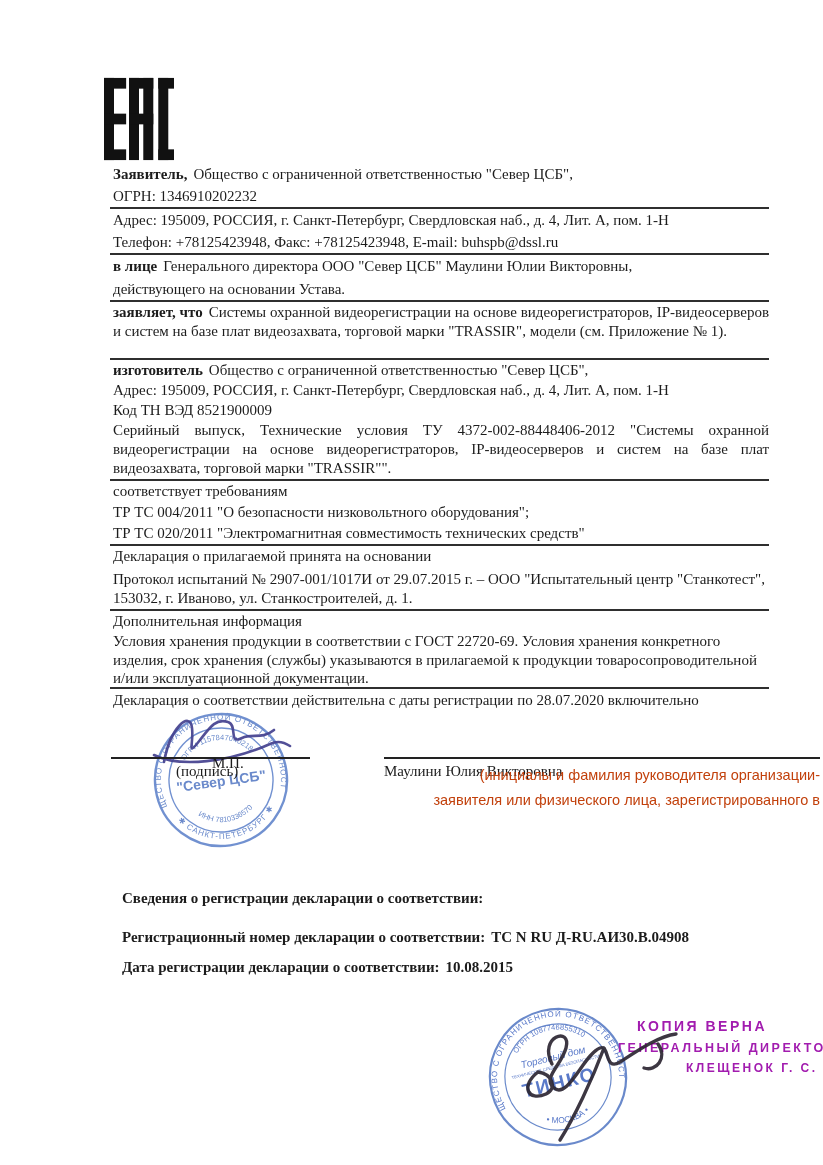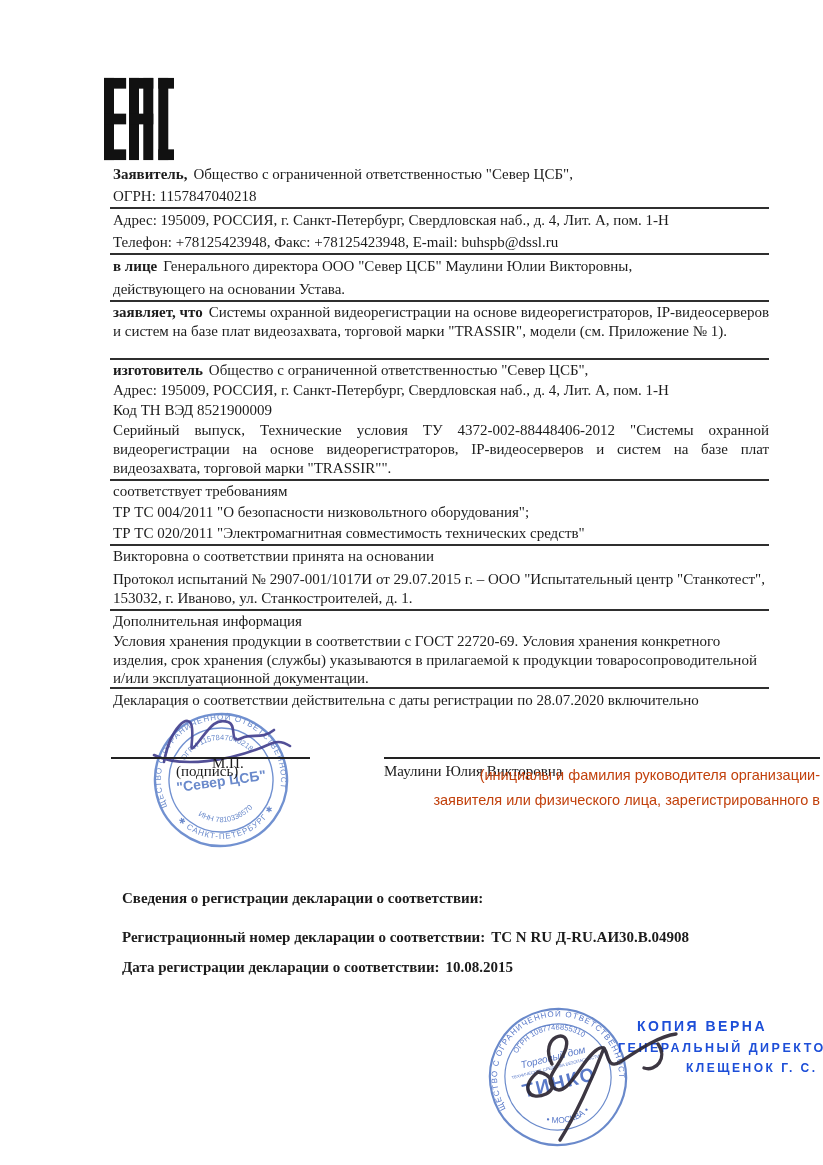--- a/index.html
+++ b/index.html
@@ -21,21 +21,21 @@
   .sigline{position:absolute;height:2px;background:#222;}
   .sigcap{position:absolute;font-size:15px;}
   .headcap{
     position:absolute;left:384px;width:436px;text-align:right;
     font-family:"Liberation Sans", sans-serif;font-size:14.5px;line-height:25px;color:#c2410c;
   }
   .regline{position:absolute;left:113px;font-size:15px;font-weight:bold;white-space:nowrap;margin-left:9px;}
   .stamp{position:absolute;opacity:.92;}
   .copyline{
     position:absolute;font-family:"Liberation Sans", sans-serif;font-weight:bold;
-    color:#1d4ed8;letter-spacing:2.5px;white-space:nowrap;
+    color:#a21caf;letter-spacing:2.5px;white-space:nowrap;
   }
   .eac{position:absolute;left:104px;top:77px;}
   svg text{font-family:"Liberation Sans", sans-serif;}
 </style>
 </head>
 <body>
 
 <div class="page">
 
   <div class="eac">
@@ -51,21 +51,21 @@
           <rect x="35" y="50" width="34" height="15"></rect>
         <rect x="76" y="0" width="14" height="115"></rect>
           <rect x="76" y="0" width="22" height="15"></rect>
         <rect x="76" y="100" width="22" height="15"></rect>
       </g>
     </svg>
   </div>
 
 
   <div class="row" style="top:165px"><span class="lead">Заявитель,</span><span>Общество с ограниченной ответственностью "Север ЦСБ",</span></div>
-  <div class="row" style="top:187px">ОГРН: 1157847040218</div>
+  <div class="row" style="top:187px">ОГРН: 1346910202232</div>
   <div class="hr" style="top:207px"></div>
 
   <div class="row" style="top:211px">Адрес: 195009, РОССИЯ, г. Санкт-Петербург, Свердловская наб., д. 4, Лит. А, пом. 1-Н</div>
   <div class="row" style="top:233px">Телефон: +78125423948, Факс: +78125423948, E-mail: buhspb@dssl.ru</div>
   <div class="hr" style="top:253px"></div>
 
   <div class="row" style="top:257px"><span class="lead">в лице</span><span>Генерального директора ООО "Север ЦСБ" Маулини Юлии Викторовны,</span></div>
   <div class="row" style="top:280px">действующего на основании Устава.</div>
   <div class="hr" style="top:300px"></div>
 
@@ -76,21 +76,21 @@
   <div class="row" style="top:381px">Адрес: 195009, РОССИЯ, г. Санкт-Петербург, Свердловская наб., д. 4, Лит. А, пом. 1-Н</div>
   <div class="row" style="top:401px">Код ТН ВЭД 8521900009</div>
   <div class="para just" style="top:421px;line-height:19px">Серийный выпуск, Технические условия ТУ 4372-002-88448406-2012 "Системы охранной видеорегистрации на основе видеорегистраторов, IP-видеосерверов и систем на базе плат видеозахвата, торговой марки "TRASSIR"".</div>
   <div class="hr" style="top:479px"></div>
 
   <div class="row bold" style="top:482px">соответствует требованиям</div>
   <div class="row" style="top:503px">ТР ТС 004/2011 "О безопасности низковольтного оборудования";</div>
   <div class="row" style="top:524px">ТР ТС 020/2011 "Электромагнитная совместимость технических средств"</div>
   <div class="hr" style="top:544px"></div>
 
-  <div class="row bold" style="top:547px">Викторовна о соответствии принята на основании</div>
+  <div class="row bold" style="top:547px">Декларация о прилагаемой принята на основании</div>
   <div class="para" style="top:570px;line-height:19px">Протокол испытаний № 2907-001/1017И от 29.07.2015 г. – ООО "Испытательный центр "Станкотест", 153032, г. Иваново, ул. Станкостроителей, д. 1.</div>
   <div class="hr" style="top:609px"></div>
 
   <div class="row bold" style="top:612px">Дополнительная информация</div>
   <div class="para" style="top:632px;line-height:18.5px">Условия хранения продукции в соответствии с ГОСТ 22720-69. Условия хранения конкретного изделия, срок хранения (службы) указываются в прилагаемой к продукции товаросопроводительной и/или эксплуатационной документации.</div>
   <div class="hr" style="top:687px"></div>
 
   <div class="para just bold" style="top:690px;line-height:21px">Декларация о соответствии действительна с даты регистрации по 28.07.2020 включительно</div>
 
   <div class="stamp" style="left:146px;top:710px">

